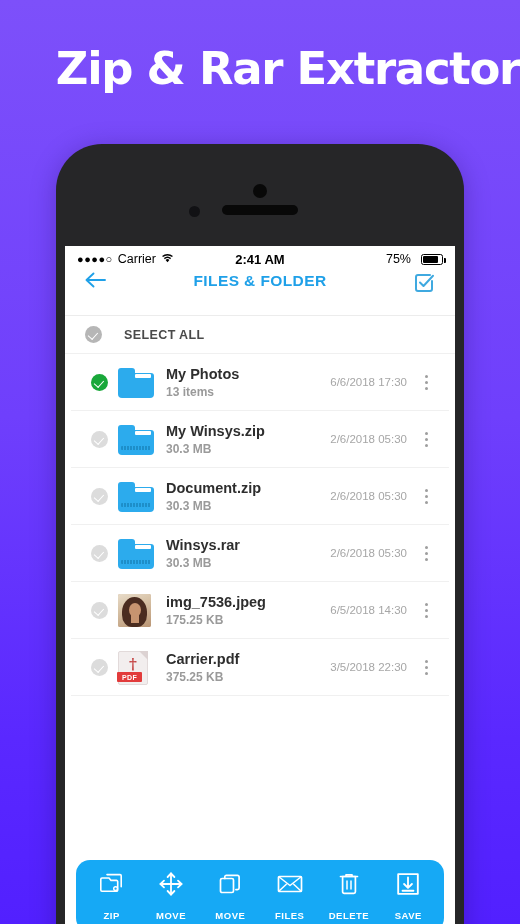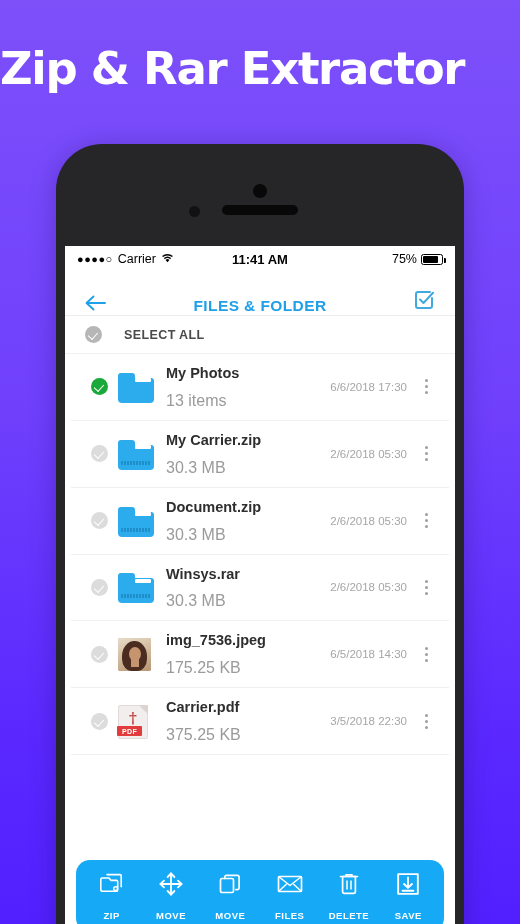--- a/index.html
+++ b/index.html
@@ -6,21 +6,21 @@
   html,body{ width:520px; height:924px; overflow:hidden; }
   body{
     font-family:"Liberation Sans", sans-serif;
     background:linear-gradient(180deg,#7d50fa 0%, #6f3ffc 45%, #5a28ff 80%, #5220ff 100%);
     position:relative;
   }
 
   
   .headline{
     position:absolute; top:42px; left:0; width:100%;
-    text-align:left; color:#ffffff;
+    text-align:right; color:#ffffff;
     font-size:45px; font-weight:bold; letter-spacing:-1.3px;
     font-family:"DejaVu Sans", sans-serif;
   }
 
   
   .phone{
     position:absolute; left:56px; top:144px;
     width:408px; height:800px;
     background:#262628;
     border-radius:46px 46px 0 0;
@@ -49,34 +49,34 @@
 
   
   .statusbar{
     height:26px; display:flex; align-items:center;
     padding:0 12px; font-size:12.5px; color:#000;
     font-family:"Liberation Sans", sans-serif;
   }
   .sb-left{ display:flex; align-items:center; gap:5px; flex:1; }
   .dots{ letter-spacing:.5px; font-size:11px; }
   .sb-center{ flex:1; text-align:center; font-weight:bold; font-size:13px; }
-  .sb-right{ flex:1; display:flex; align-items:center; justify-content:flex-end; gap:4px; }
+  .sb-right{ flex:1; display:flex; align-items:center; justify-content:flex-end; gap:10px; }
   .batt{
     width:22px; height:11px; border:1.4px solid #000; border-radius:2.5px;
     position:relative; display:inline-block;
   }
   .batt::after{
     content:""; position:absolute; right:-4px; top:3px;
     width:2.4px; height:5px; background:#000; border-radius:0 1px 1px 0;
   }
   .batt i{ position:absolute; left:1px; top:1px; bottom:1px; width:73%; background:#000; border-radius:1px; }
 
   
   .navbar{
-    height:44px; display:flex; align-items:flex-end;
+    height:44px; display:flex; align-items:flex-start;
     padding:0 16px; border-bottom:1px solid #ececec;
   }
   .nav-title{
     flex:1; text-align:center; color:#1fa0e8;
     font-weight:bold; font-size:15.5px; letter-spacing:.4px;
   }
   .nav-btn{ width:30px; display:flex; align-items:center; justify-content:center; }
 
   
   .selectall{
@@ -103,21 +103,21 @@
   .list{ padding:0 0 12px 0; }
   .row{
     display:flex; align-items:center;
     padding:10px 16px 10px 20px;
     border-bottom:1px solid #f0f0f0;
     margin:0 6px;
   }
   .row .icon{ width:36px; height:36px; margin:0 12px 0 10px; flex:none; position:relative; }
   .row .meta{ flex:1; min-width:0; }
   .row .fname{ font-size:14.5px; font-weight:bold; color:#2e2e2e; line-height:1.3; }
-  .row .fsub{ font-size:16px; color:#9a9a9a; margin-top:9px; }
+  .row .fsub{ font-size:12px; color:#9a9a9a; margin-top:1px;font-weight:bold; }
   .row .fdate{ font-size:11.5px; color:#a6a6a6; white-space:nowrap; margin-right:12px; }
   .dots3{ width:14px; display:flex; flex-direction:column; align-items:center; gap:3px; }
   .dots3 i{ width:3px; height:3px; border-radius:50%; background:#9e9e9e; display:block; }
 
   
   .folder{ width:36px; height:30px; margin-top:4px; position:relative; }
   .folder .body{
     position:absolute; left:0; bottom:0; width:36px; height:25px;
     background:#2cabed; border-radius:3px 3px 4px 4px;
   }
@@ -200,21 +200,21 @@
         <span class="dots">●●●●○</span>
         <span>Carrier</span>
         <span>
           <svg width="13" height="10" viewBox="0 0 13 10">
               <path d="M6.5 9.2 4.6 6.9a3 3 0 0 1 3.8 0Z" fill="#000"></path>
               <path d="M2.9 5.1a5.6 5.6 0 0 1 7.2 0l-.9 1.1a4.2 4.2 0 0 0-5.4 0Z" fill="#000"></path>
               <path d="M1.1 3a8.3 8.3 0 0 1 10.8 0l-.9 1.1a6.9 6.9 0 0 0-9 0Z" fill="#000"></path>
             </svg>
         </span>
       </div>
-      <div class="sb-center">11:41 AM</div>
+      <div class="sb-center">2:41 AM</div>
       <div class="sb-right">
         <span>75%</span>
         <span class="batt">
             <i></i>
           </span>
       </div>
     </div>
 
     <div class="navbar">
       <div class="nav-btn">
@@ -267,21 +267,21 @@
         <div class="chk dim"></div>
         <div class="icon">
           <div class="folder">
               <div class="tab"></div>
               <div class="body"></div>
               <div class="strip"></div>
               <div class="zip"></div>
             </div>
         </div>
         <div class="meta">
-          <div class="fname">My Carrier.zip</div>
+          <div class="fname">My Winsys.zip</div>
           <div class="fsub">30.3 MB</div>
         </div>
         <div class="fdate">2/6/2018 05:30</div>
         <div class="dots3">
             <i></i>
             <i></i>
             <i></i>
           </div>
       </div>
 

